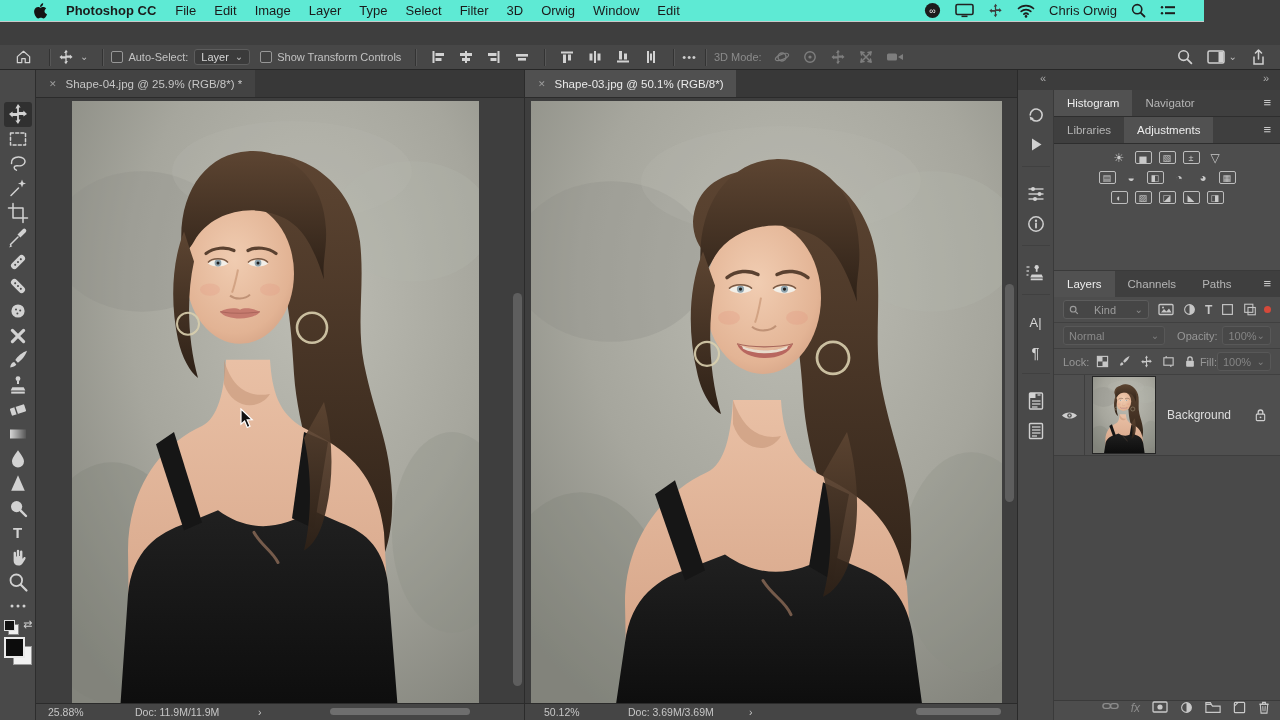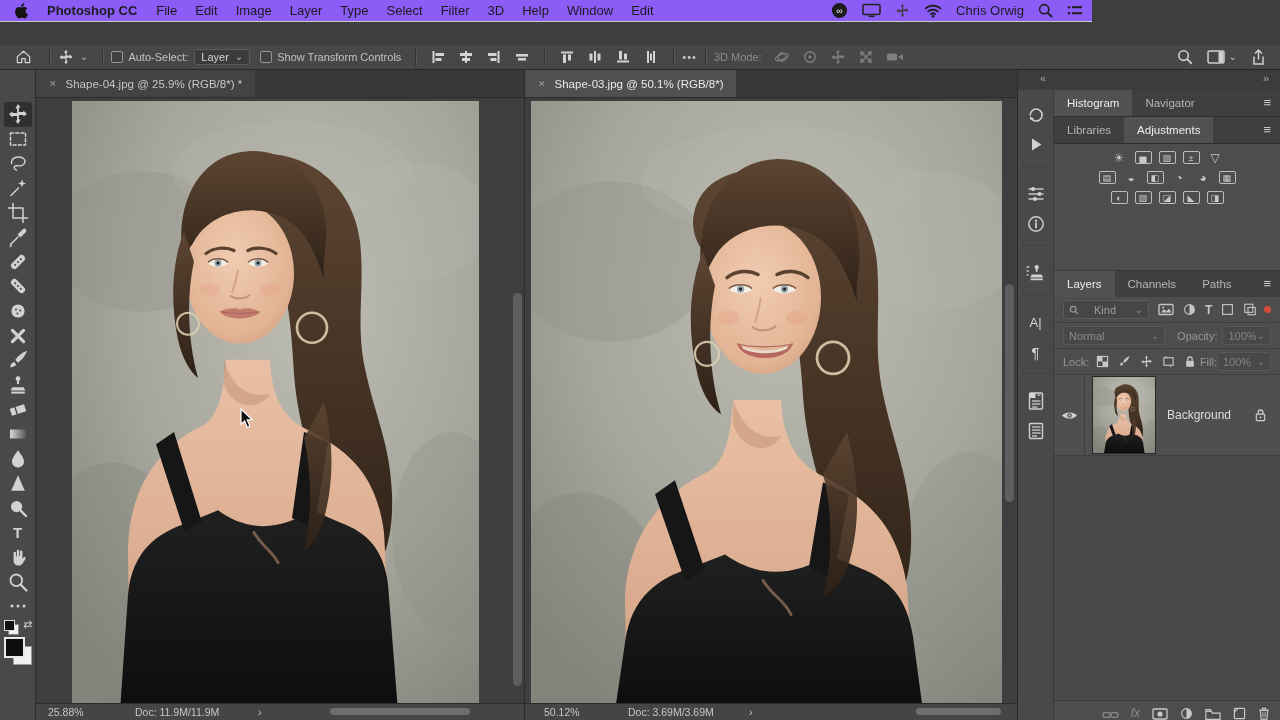--- a/index.html
+++ b/index.html
@@ -3,22 +3,22 @@
 <meta charset="utf-8">
 <style>
   html,body{margin:0;padding:0;background:#1d1d1d;}
   body{font-family:"Liberation Sans",sans-serif;}
   #root{position:relative;width:1280px;height:720px;overflow:hidden;background:#3e3e3e;font-size:11px;color:#c9c9c9;}
   svg{display:block}
   .st{stroke:#d2d2d2;fill:none;stroke-width:1.5;stroke-linecap:round;stroke-linejoin:round}
   .fi{fill:#d2d2d2;stroke:none}
 
   
-  .macbar{position:absolute;left:0;top:0;width:1092px;height:22px;background:#8b5cf6;color:#1b1b1b;
-          display:flex;align-items:center;font-size:13px;padding:0 5px;box-sizing:border-box;border-bottom:1px solid #c9c9c9;}
+  .macbar{position:absolute;left:0;top:0;width:1204px;height:22px;background:#5eead4;color:#1b1b1b;
+          display:flex;align-items:center;font-size:13px;padding:0 24px;box-sizing:border-box;border-bottom:1px solid #c9c9c9;}
   .macbar .mitem{padding:0 9px;white-space:nowrap}
   .macbar .appname{font-weight:bold;padding:0 10px}
   .macright{margin-left:auto;display:flex;align-items:center;gap:14px;padding-right:4px}
   .macright .mitem{padding:0}
 
   
   .titlebar{position:absolute;left:0;top:22px;width:1280px;height:22px;background:#3c3c3c;border-bottom:1px solid #2a2a2a;
             display:flex;align-items:center;justify-content:center;color:#c8c8c8;font-size:12px;}
   .lights{position:absolute;left:10px;top:6px;display:flex;gap:8px}
   .light{width:12px;height:12px;border-radius:50%}
@@ -99,21 +99,21 @@
   .ddbox .chev{color:#7e7e7e;margin-left:auto}
   .lbl-dis{color:#979797}
   .val-dis{color:#858585}
   .layerlist{position:absolute;left:0;right:0;top:78px;bottom:0;background:#494949}
   .layerrow{height:80px;background:#4f4f4f;border-bottom:1px solid #3e3e3e;display:flex;align-items:center}
   .eyecell{width:30px;height:100%;border-right:1px solid #3e3e3e;display:flex;align-items:center;justify-content:center;flex:none}
   .lthumb{width:62px;height:76px;margin-left:7px;border:1px solid #262626;background:#888;flex:none}
   .lname{margin-left:11px;color:#dedede;font-size:12px}
   .llock{margin-left:auto;margin-right:13px}
   .layerbotbar{position:absolute;left:0;right:0;bottom:0;height:20px;background:#4d4d4d;border-top:1px solid #3a3a3a;
-               display:flex;align-items:flex-end;justify-content:flex-end;gap:12px;padding-right:10px;box-sizing:border-box}
+               display:flex;align-items:flex-start;justify-content:flex-end;gap:12px;padding-right:10px;box-sizing:border-box}
 </style>
 </head>
 <body>
 
 <div id="root">
 
   <div class="macbar">
     <span class="mitem">
       <svg width="14" height="16" viewBox="0 0 14 16">
           <path fill="#141414" d="M11.5 8.6c0-2 1.6-2.9 1.7-3-.9-1.3-2.3-1.5-2.8-1.5-1.2-.1-2.3.7-2.9.7-.6 0-1.5-.7-2.5-.7C3.7 4.2 2.5 4.9 1.8 6 .4 8.2 1.4 11.6 2.8 13.4c.7 1 1.5 2 2.5 2 1 0 1.4-.6 2.6-.6 1.2 0 1.5.6 2.6.6 1.1 0 1.8-1 2.4-1.9.8-1.1 1.1-2.2 1.1-2.2s-2.4-1-2.5-2.7zM9.4 2.8c.5-.7.9-1.6.8-2.5-.8 0-1.7.5-2.3 1.2-.5.6-.9 1.5-.8 2.4.9.1 1.8-.4 2.3-1.1z"></path>
@@ -121,21 +121,21 @@
     </span>
     <span class="mitem appname">Photoshop CC</span>
     <span class="mitem">File</span>
     <span class="mitem">Edit</span>
     <span class="mitem">Image</span>
     <span class="mitem">Layer</span>
     <span class="mitem">Type</span>
     <span class="mitem">Select</span>
     <span class="mitem">Filter</span>
     <span class="mitem">3D</span>
-    <span class="mitem">Help</span>
+    <span class="mitem">Orwig</span>
     <span class="mitem">Window</span>
     <span class="mitem">Edit</span>
     <span class="macright">
       <span class="mitem">
         <svg width="17" height="17" viewBox="0 0 17 17">
             <circle cx="8.5" cy="8.5" r="7.6" fill="#1c1c1c"></circle>
             <text x="8.5" y="11.6" text-anchor="middle" font-size="9" fill="#f2f2f2" font-family="Liberation Sans, sans-serif">∞</text>
           </svg>
       </span>
       <span class="mitem">

